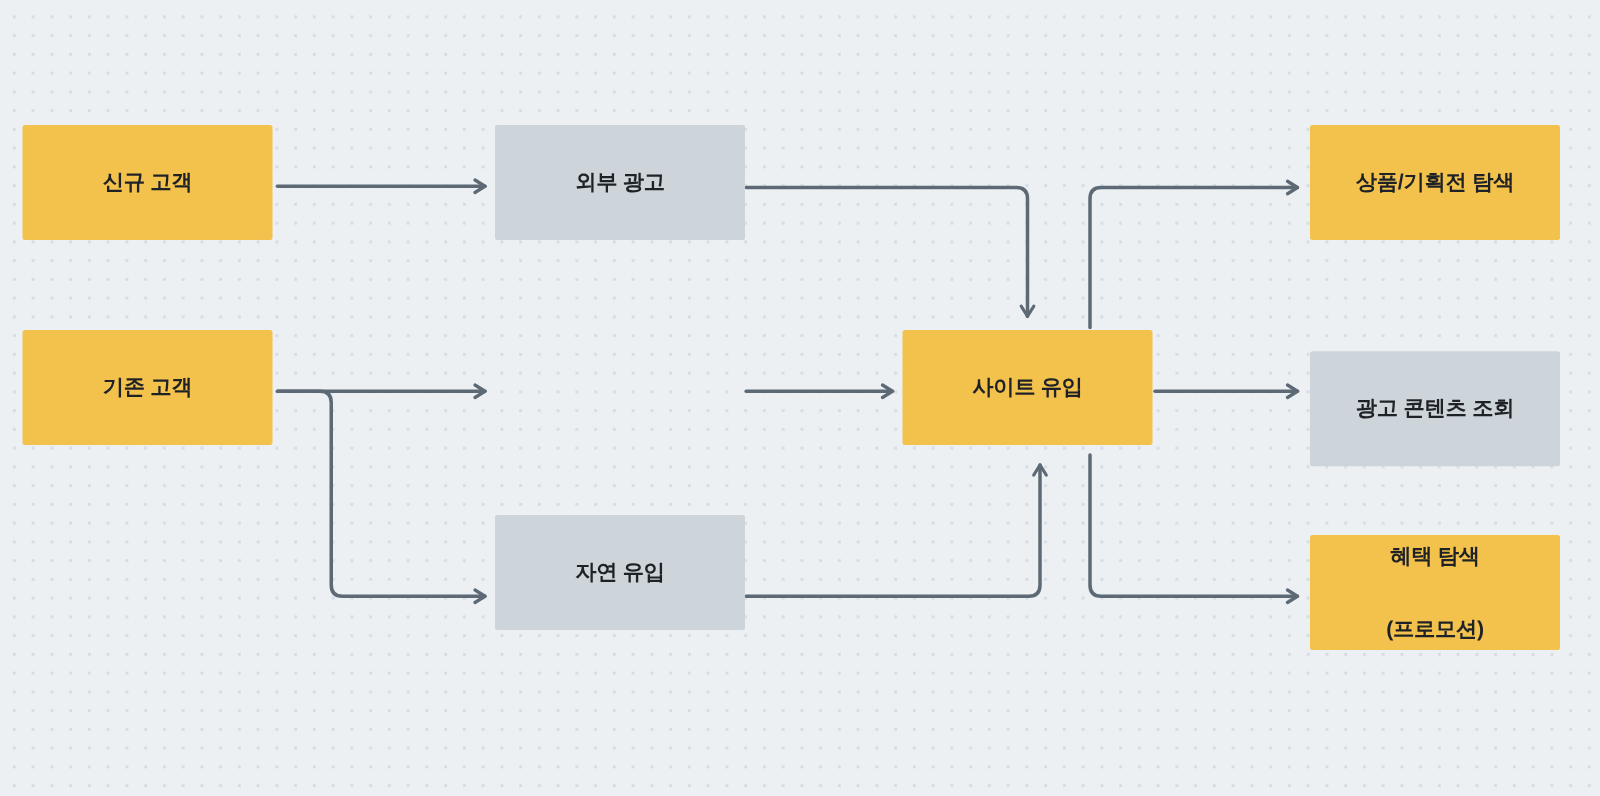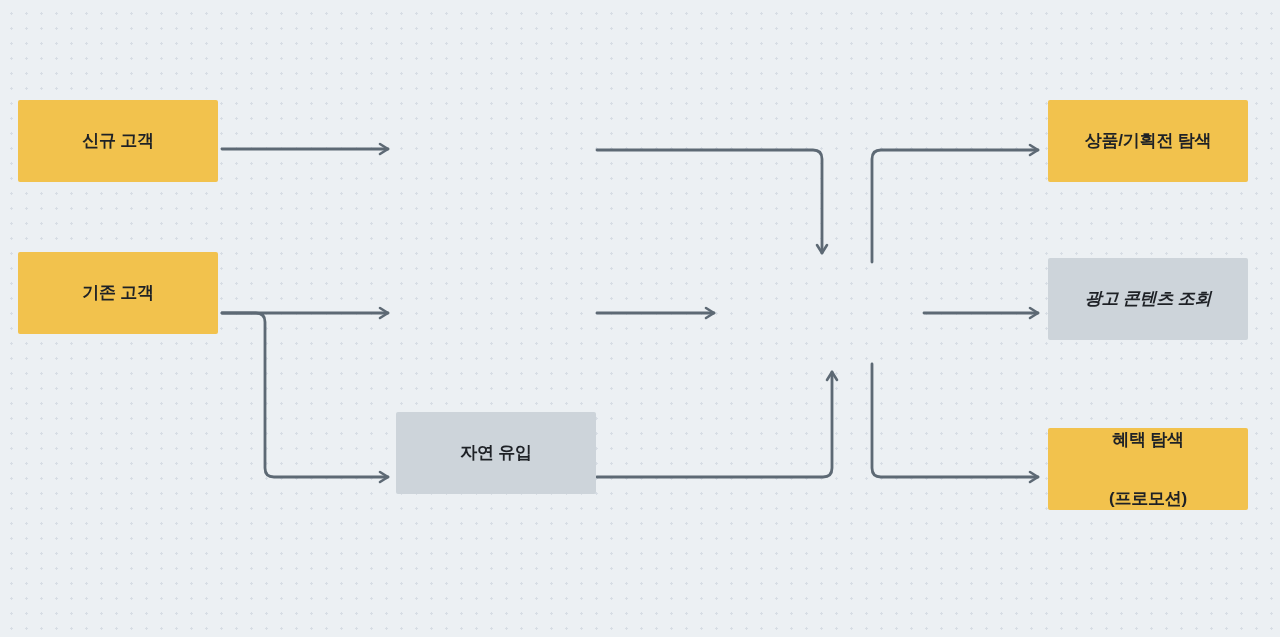--- a/index.html
+++ b/index.html
@@ -39,21 +39,21 @@
   .arrowhead-glyph {
     fill: none;
     stroke: var(--arrow);
     stroke-width: 2.6;
     stroke-linecap: round;
     stroke-linejoin: round;
   }
   .node {
     position: absolute;
     width: 200px;
-    height: 82px;
+    height: 92px;
     display: flex;
     flex-direction: column;
     align-items: center;
     justify-content: center;
     text-align: center;
     font-weight: 700;
     font-size: 17px;
     line-height: 1.5;
     color: var(--text);
     border-radius: 2px;
@@ -90,32 +90,38 @@
 
     <path class="edge" marker-end="url(#arrowhead)" d="M 924 313 H 1038"></path>
 
     <path class="edge" marker-end="url(#arrowhead)" d="M 872 364 V 468 Q 872 477 881 477 H 1038"></path>
   </svg>
 
   <div class="node yellow" style="left:18px; top:100px;">
     <span>신규 고객</span>
   </div>
 
+  <div class="node gray" style="left:396px; top:100px;">
+    <span>외부 광고</span>
+  </div>
 
   <div class="node yellow" style="left:1048px; top:100px;text-align:center;">
     <span>상품/기획전 탐색</span>
   </div>
 
-  <div class="node yellow" style="left:18px; top:252px;align-items:center;">
+  <div class="node yellow" style="left:18px; top:264px;align-items:center;">
     <span>기존 고객</span>
   </div>
 
 
+  <div class="node yellow" style="left:722px; top:264px;">
+    <span>사이트 유입</span>
+  </div>
 
-  <div class="node gray" style="left:1048px; top:258px;font-style:italic;">
+  <div class="node gray" style="left:1048px; top:281px;">
     <span>광고 콘텐츠 조회</span>
   </div>
 
   <div class="node gray" style="left:396px; top:412px;">
     <span>자연 유입</span>
   </div>
 
   <div class="node yellow" style="left:1048px; top:428px;gap:34px;">
     <span>혜택 탐색</span>
     <span>(프로모션)</span>

